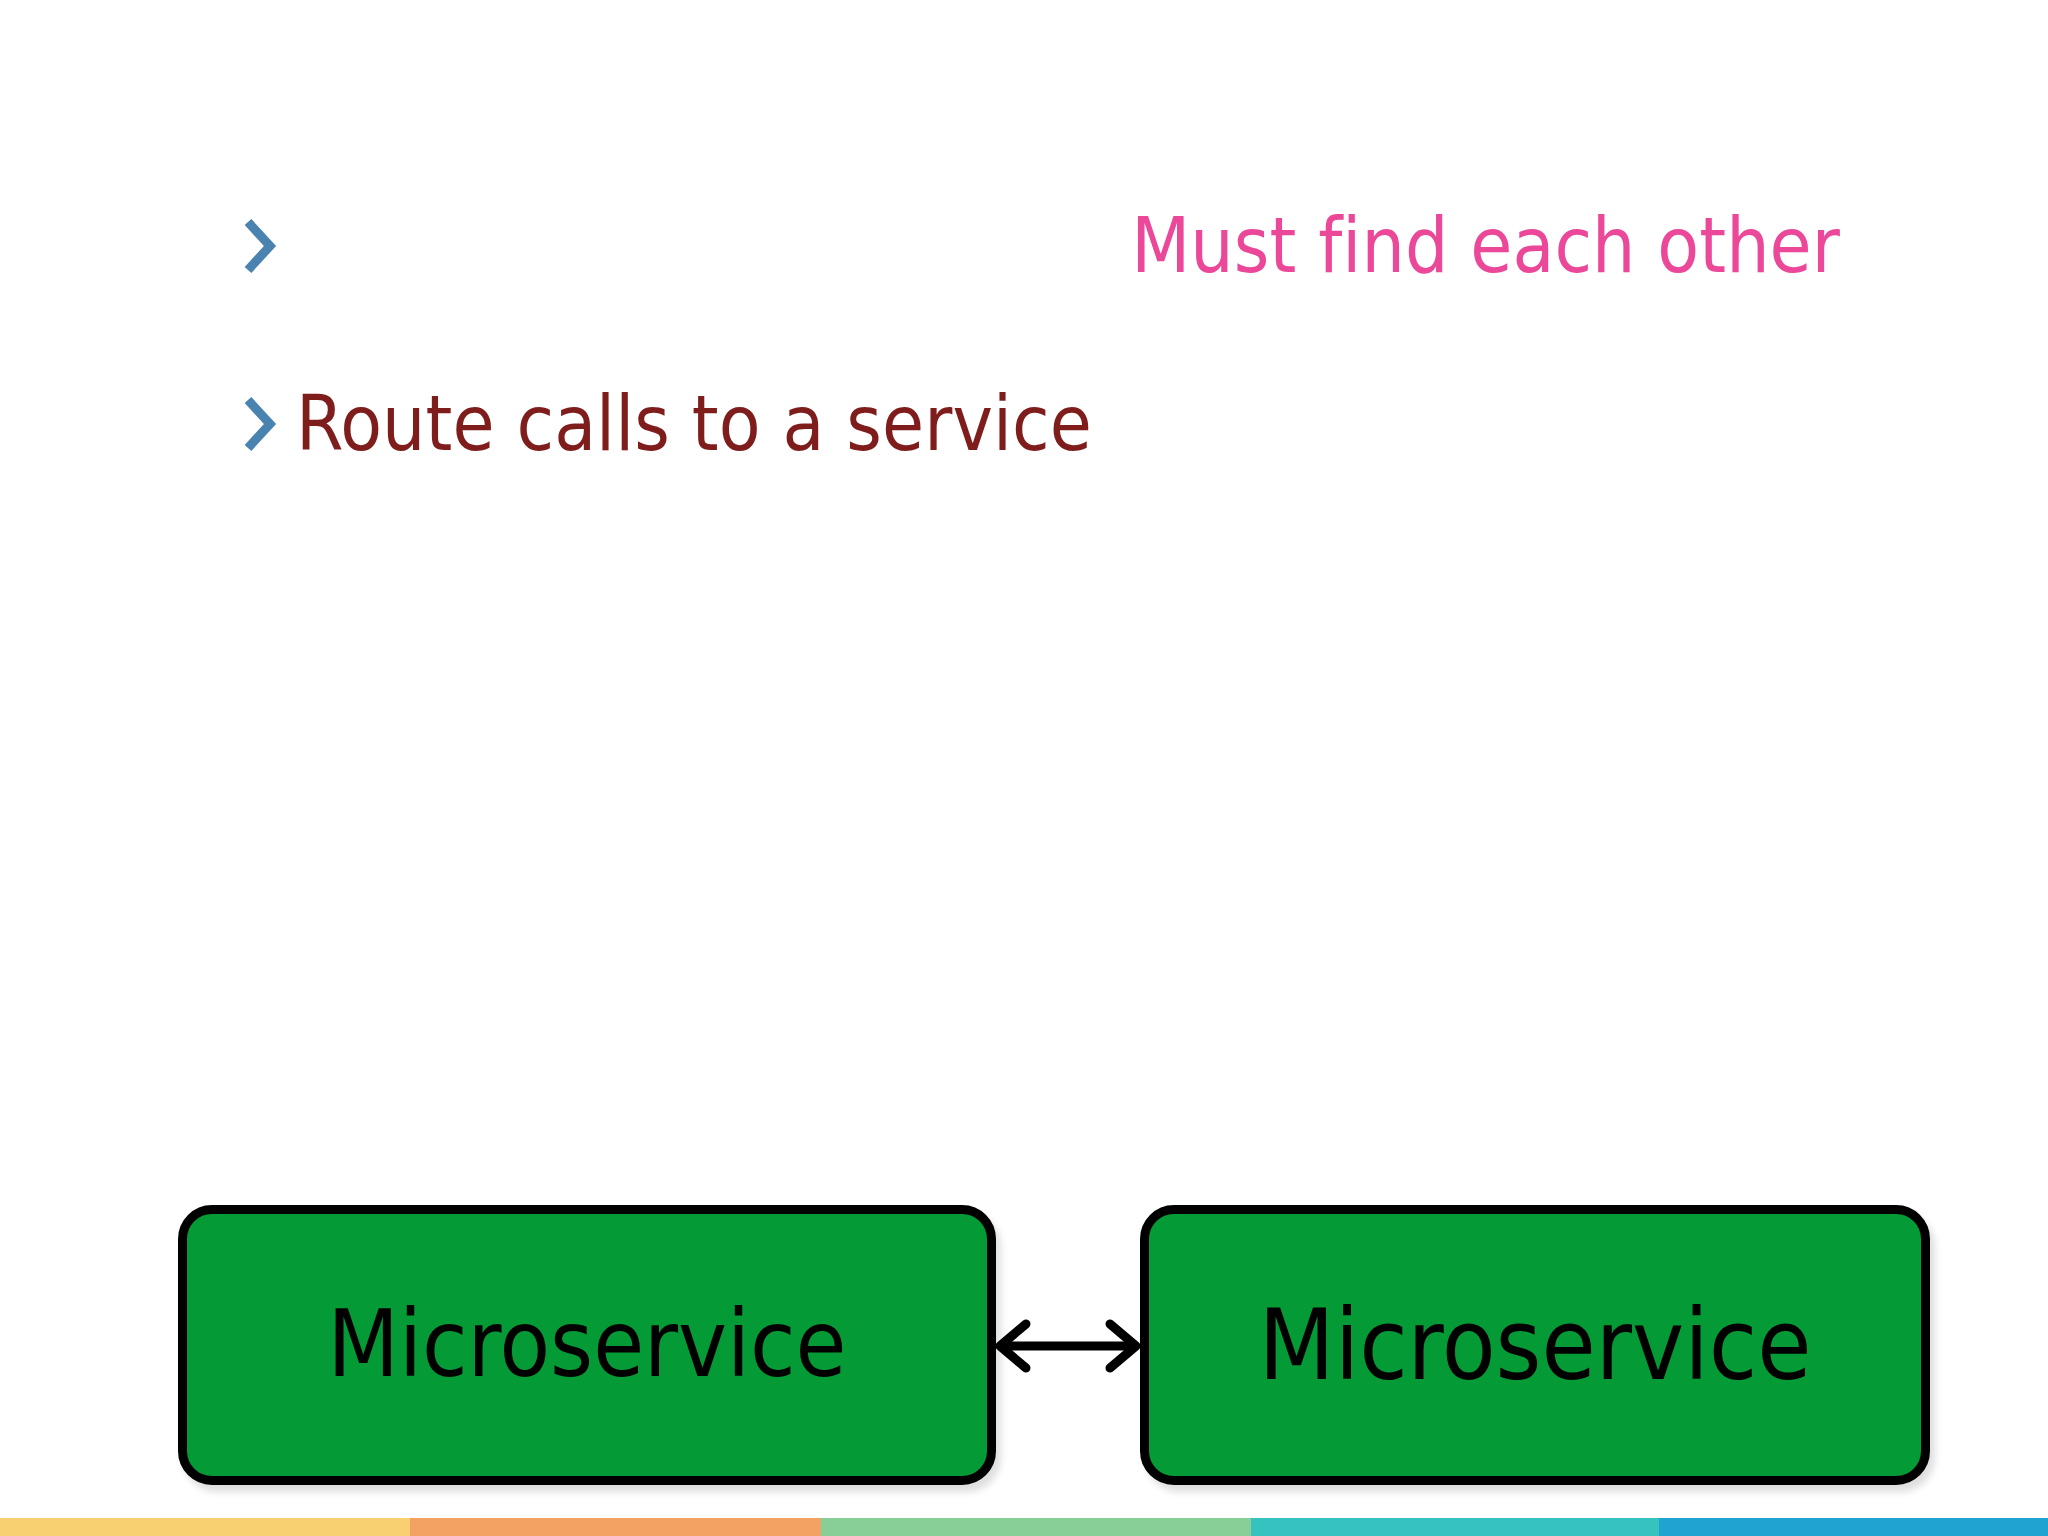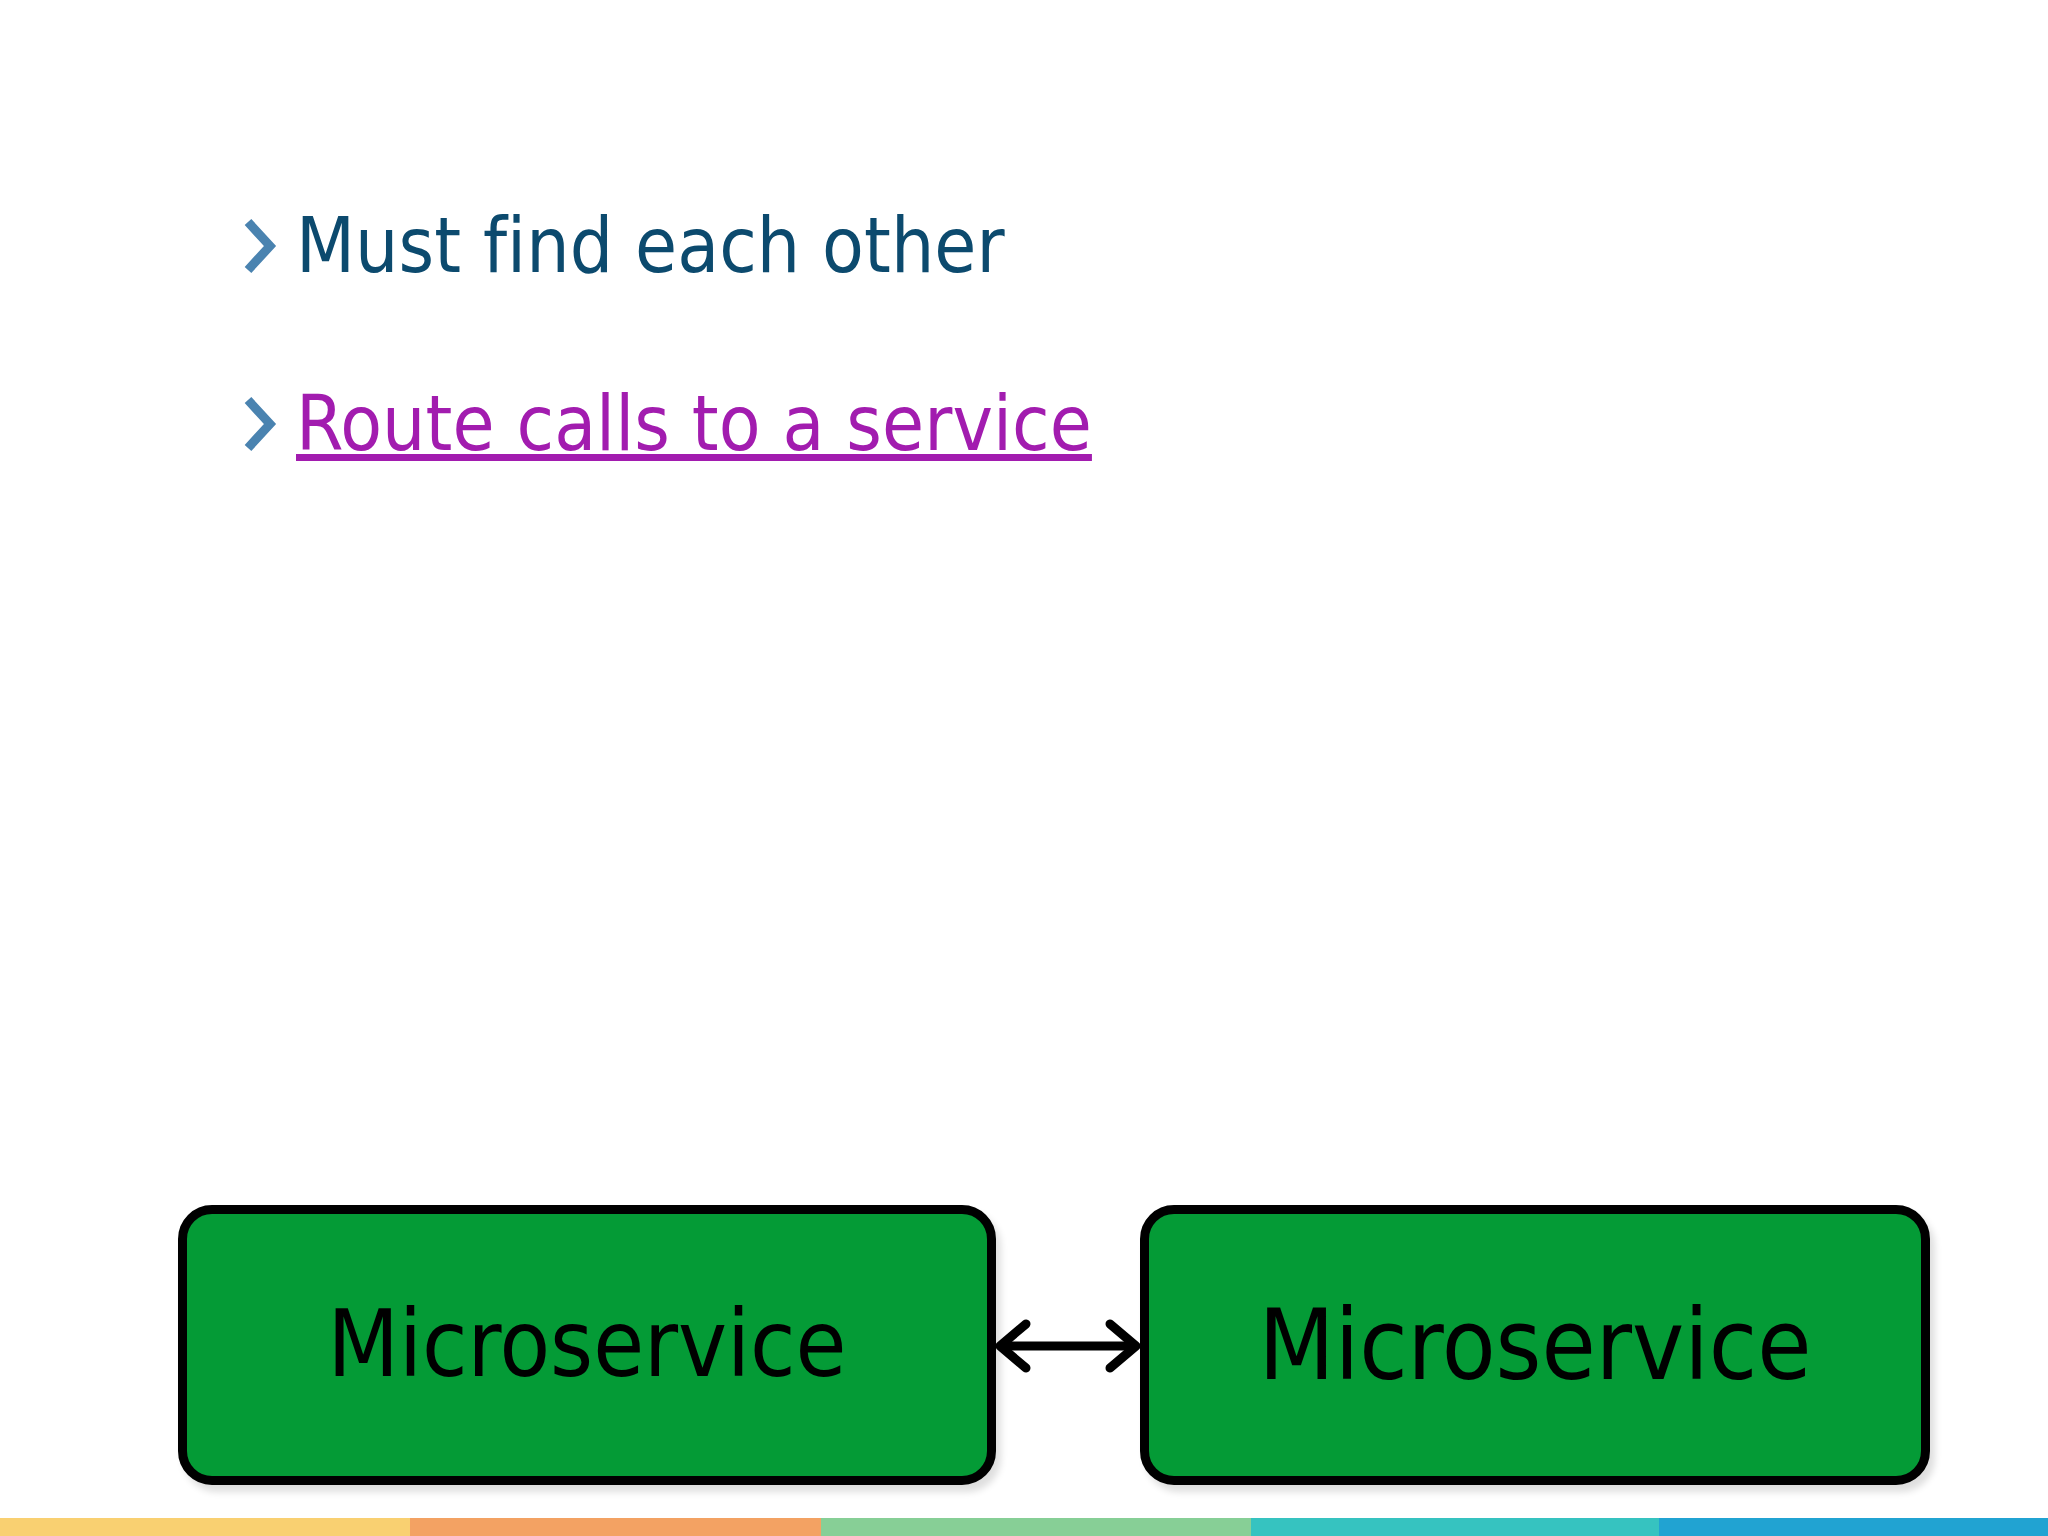--- a/index.html
+++ b/index.html
@@ -119,30 +119,30 @@
 <div class="slide">
 
   <div class="bullet-list">
 
     <div class="bullet-row">
       <span class="bullet-chevron">
         <svg width="40" height="64" viewBox="0 0 40 64" aria-hidden="true">
           <polyline points="8,8 30,32 8,56" fill="none" stroke="#4a83b0" stroke-width="9" stroke-linecap="butt" stroke-linejoin="miter"></polyline>
         </svg>
       </span>
-      <span class="bullet-text" style="color: #0c4a6e;">Must find each other</span>
+      <span class="bullet-text" style="color: #ec4899; text-align: right;">Must find each other</span>
     </div>
 
     <div class="bullet-row">
       <span class="bullet-chevron">
         <svg width="40" height="64" viewBox="0 0 40 64" aria-hidden="true">
           <polyline points="8,8 30,32 8,56" fill="none" stroke="#4a83b0" stroke-width="9" stroke-linecap="butt" stroke-linejoin="miter"></polyline>
         </svg>
       </span>
-      <span class="bullet-text" style="color: #a21caf; text-decoration: underline;">Route calls to a service</span>
+      <span class="bullet-text" style="color: #7f1d1d;">Route calls to a service</span>
     </div>
 
   </div>
 
   <div class="diagram">
 
     <div class="ms-box ms-box-left" style="background: rgb(4, 155, 54); border-color: rgb(0, 0, 0);">
       <span class="ms-label" style="color: rgb(0, 0, 0);">Microservice</span>
     </div>
 

